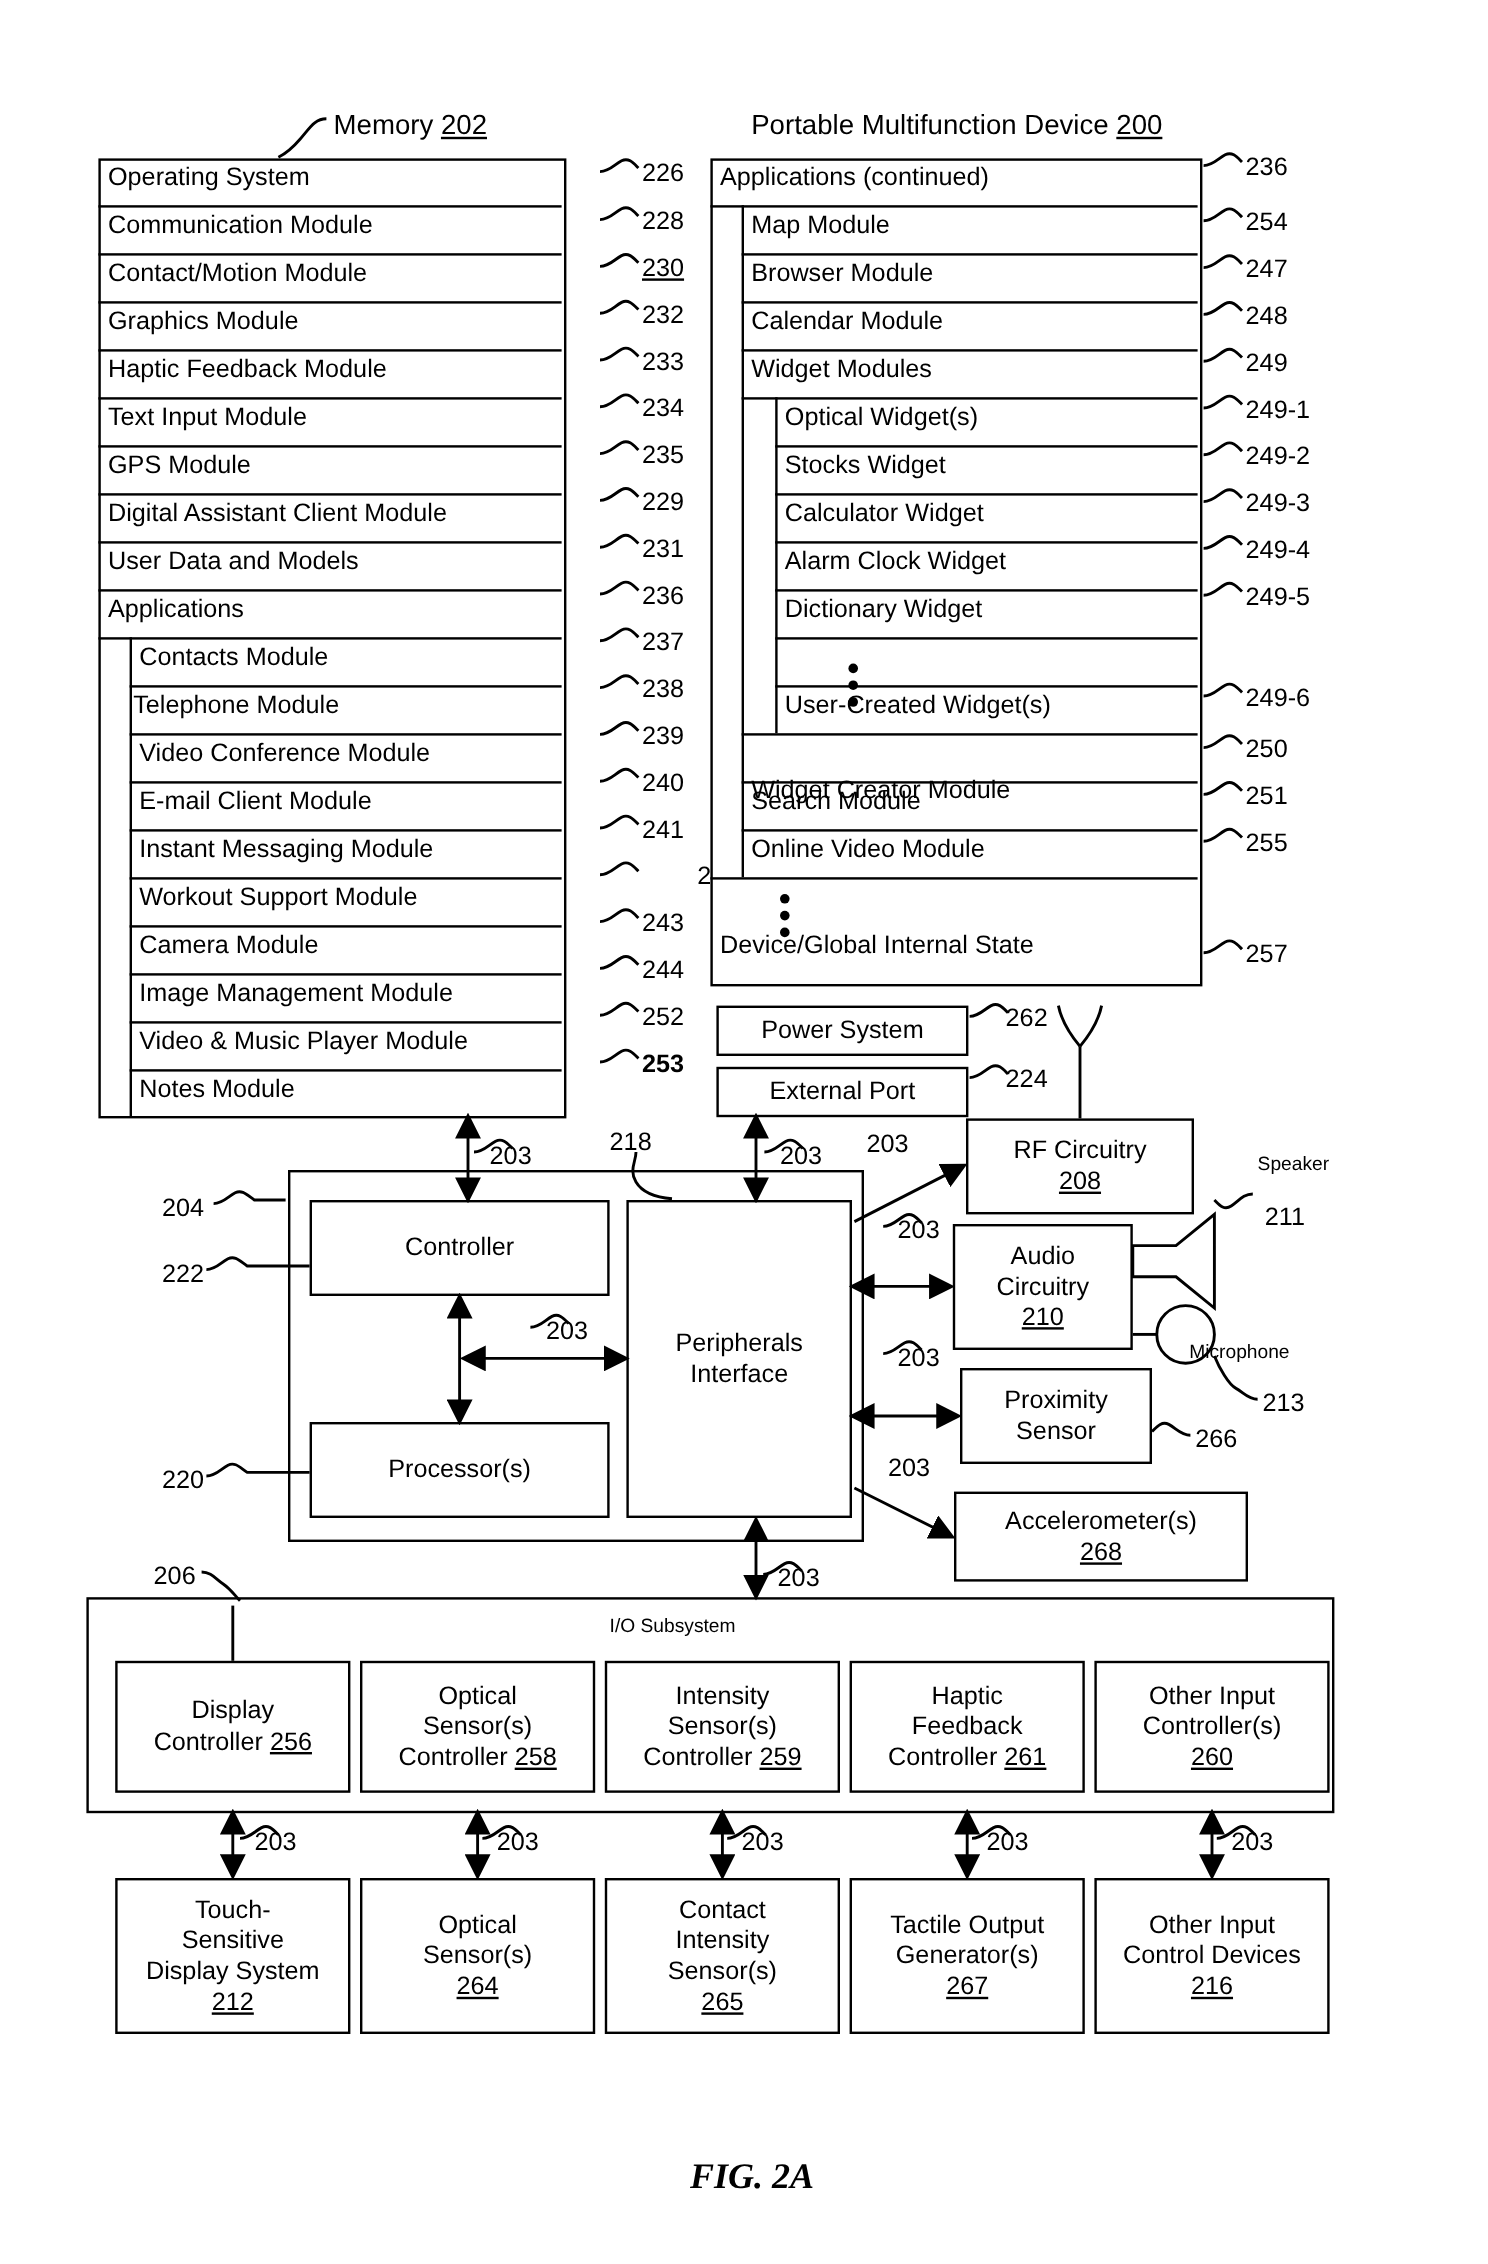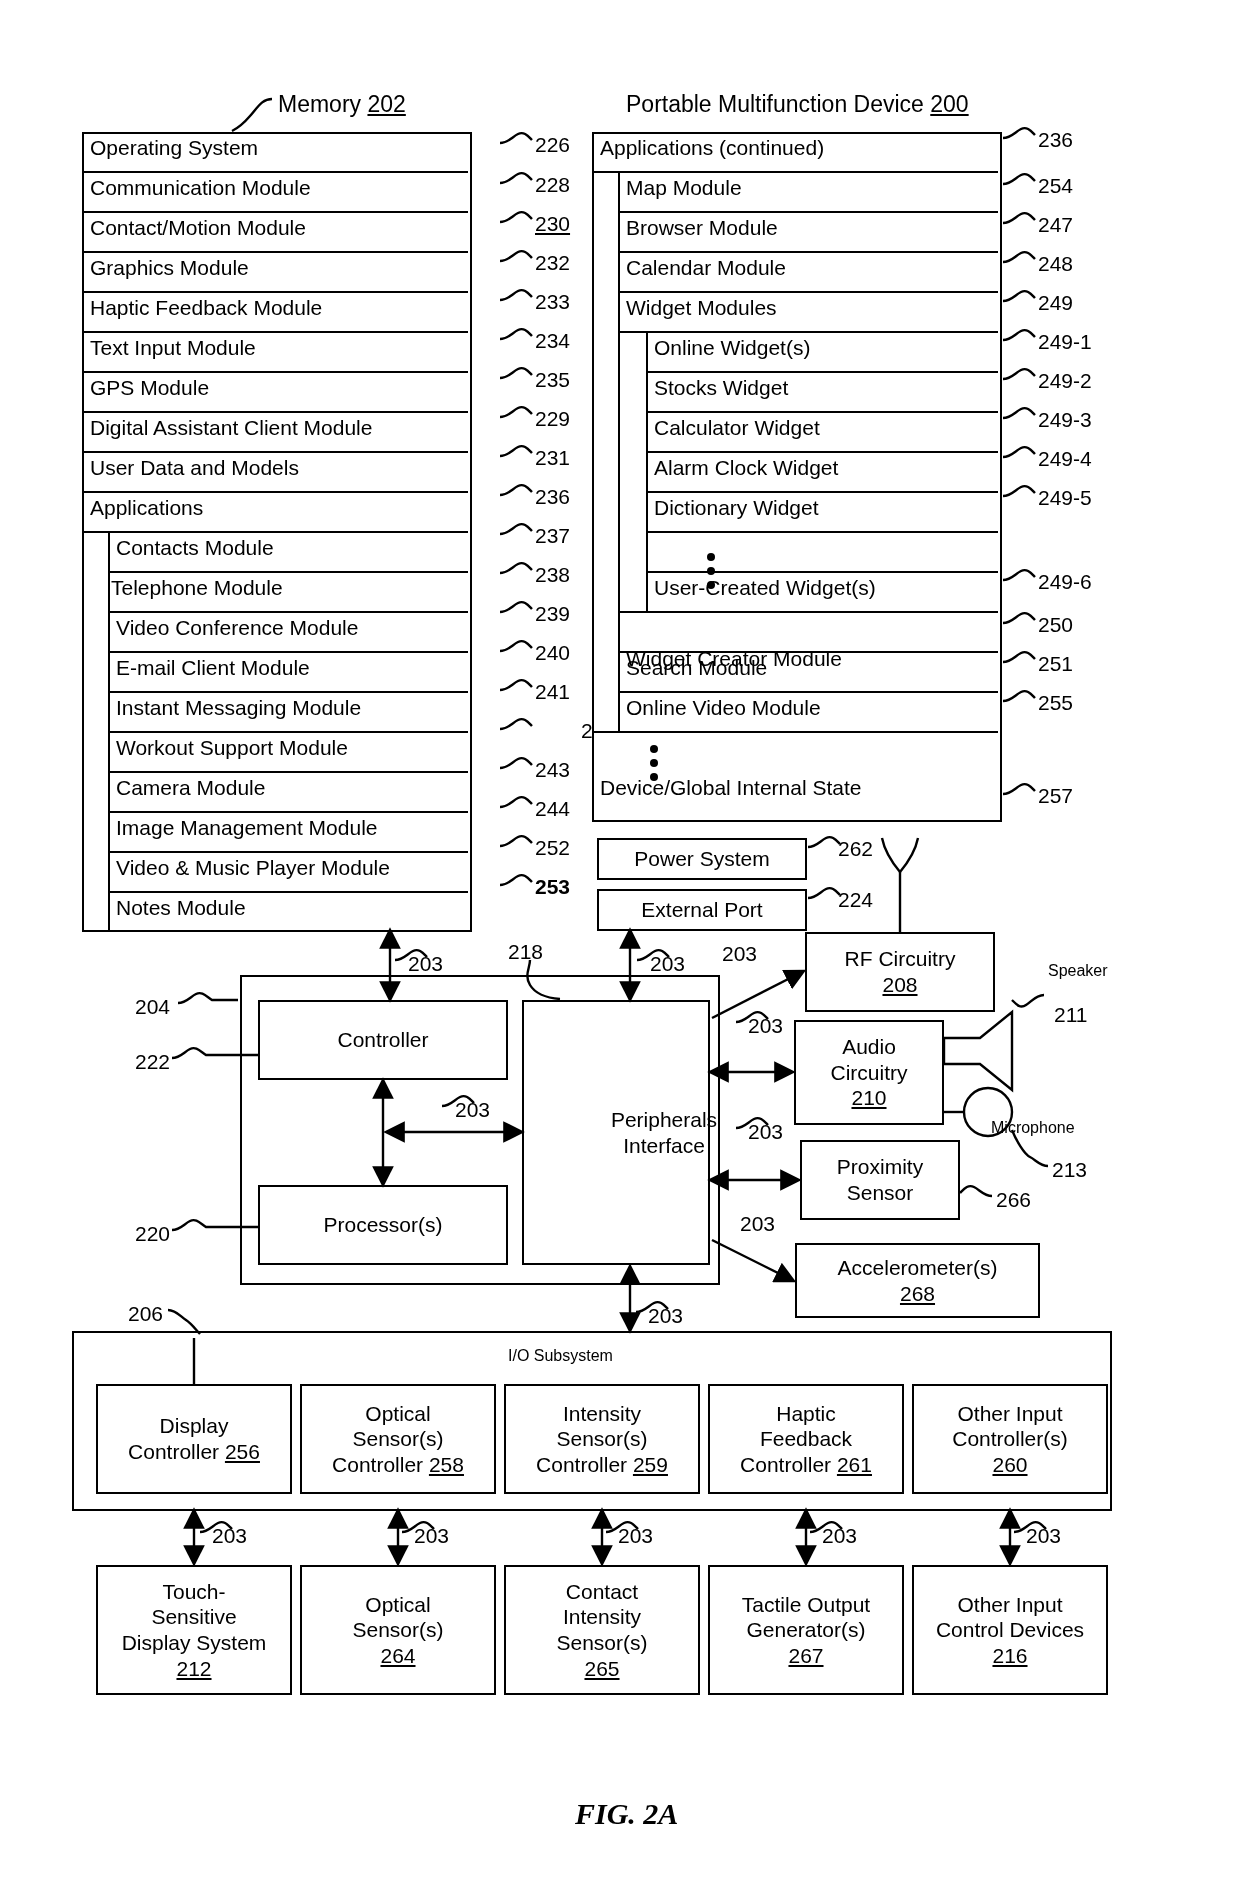--- a/index.html
+++ b/index.html
@@ -170,21 +170,21 @@
   <div class="hline" style="left:0px; top:599px; width:406px;"></div>
   <div class="vline" style="left:26px; top:39px; height:560px;"></div>
   <div class="vline" style="left:54px; top:199px; height:280px;"></div>
 </div>
 
 <div class="rowtext" style="left:600px; top:137px;">Applications (continued)</div>
 <div class="rowtext" style="left:626px; top:177px;">Map Module</div>
 <div class="rowtext" style="left:626px; top:217px;">Browser Module</div>
 <div class="rowtext" style="left:626px; top:257px;">Calendar Module</div>
 <div class="rowtext" style="left:626px; top:297px;">Widget Modules</div>
-<div class="rowtext" style="left:654px; top:337px;">Online Widget(s)</div>
+<div class="rowtext" style="left:654px; top:337px;">Optical Widget(s)</div>
 <div class="rowtext" style="left:654px; top:377px;">Stocks Widget</div>
 <div class="rowtext" style="left:654px; top:417px;">Calculator Widget</div>
 <div class="rowtext" style="left:654px; top:457px;">Alarm Clock Widget</div>
 <div class="rowtext" style="left:654px; top:497px;">Dictionary Widget</div>
 <div class="rowtext" style="left:654px; top:577px;">User-Created Widget(s)</div>
 <div class="rowtext" style="left:626px; top:617px;margin-top:31px;">Widget Creator Module</div>
 <div class="rowtext" style="left:626px; top:657px;">Search Module</div>
 <div class="rowtext" style="left:626px; top:697px;">Online Video Module</div>
 <div class="rowtext" style="left:600px; top:777px;">Device/Global Internal State</div>
 
@@ -256,21 +256,21 @@
 
 <div class="box" style="left:240px; top:975px; width:480px; height:310px;"></div>
 
 <div class="box" style="left:258px; top:1000px; width:250px; height:80px;"></div>
 <div class="ctr" style="left:258px; top:1000px; width:250px; height:80px;">Controller</div>
 
 <div class="box" style="left:258px; top:1185px; width:250px; height:80px;"></div>
 <div class="ctr" style="left:258px; top:1185px; width:250px; height:80px;">Processor(s)</div>
 
 <div class="box" style="left:522px; top:1000px; width:188px; height:265px;"></div>
-<div class="ctr" style="left:522px; top:1000px; width:188px; height:265px;margin-left:48px;">
+<div class="ctr" style="left:522px; top:1000px; width:188px; height:265px;">
   <div>Peripherals</div>
   <div>Interface</div>
 </div>
 
 <div class="ref" style="left:135px; top:995px;">204</div>
 <div class="ref" style="left:135px; top:1050px;">222</div>
 <div class="ref" style="left:135px; top:1222px;">220</div>
 <div class="ref" style="left:508px; top:940px;">218</div>
 
 <div class="box" style="left:72px; top:1331px; width:1040px; height:180px;"></div>

